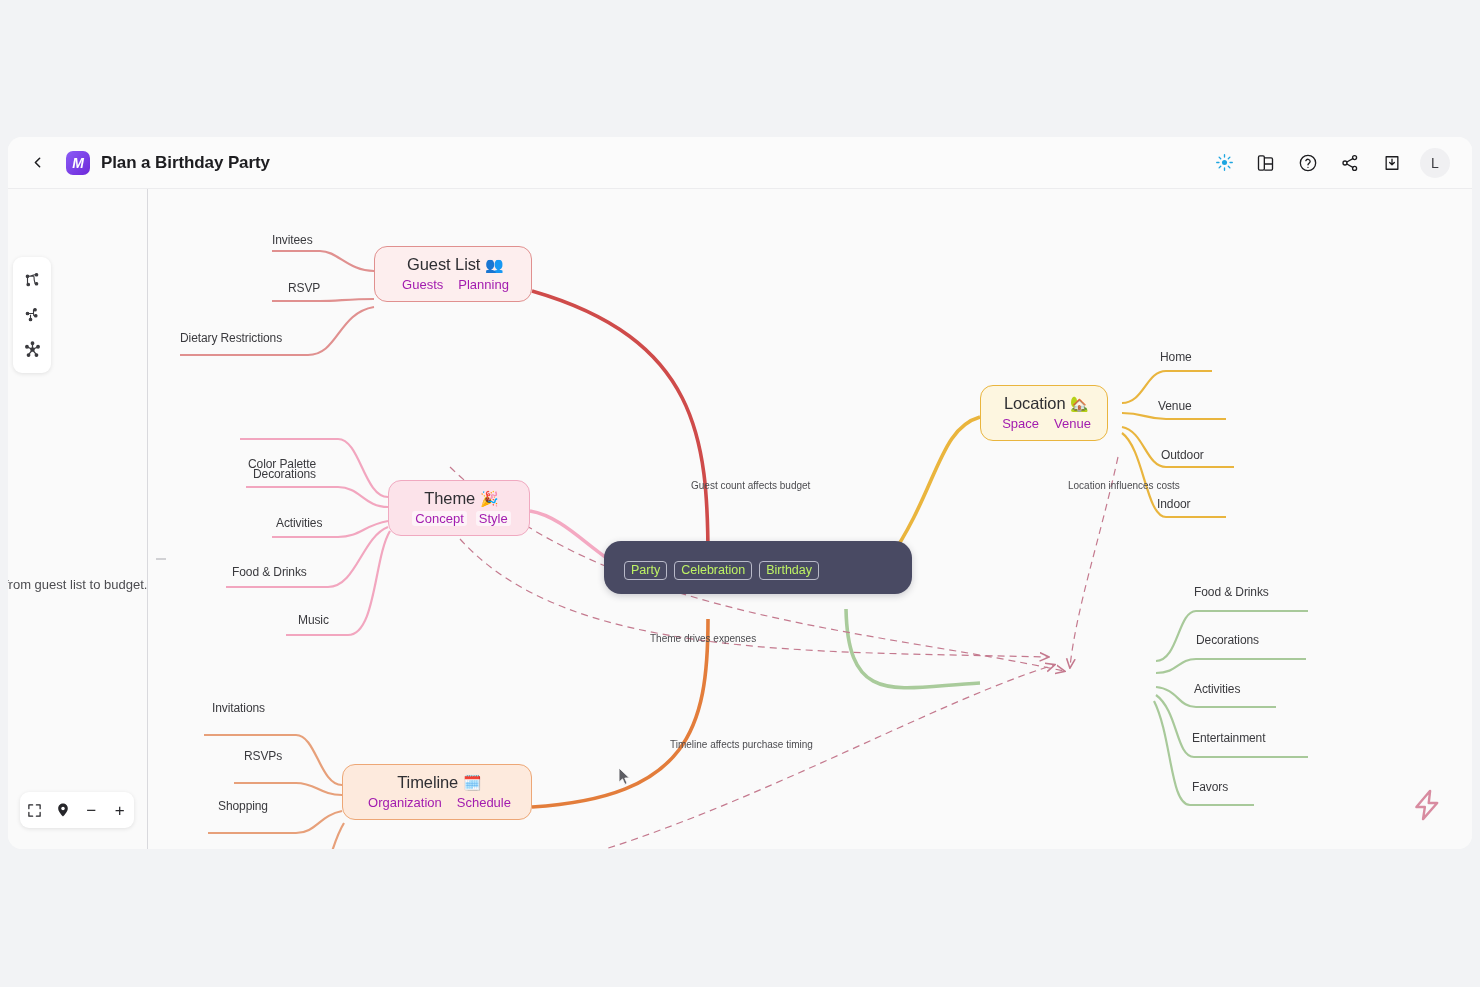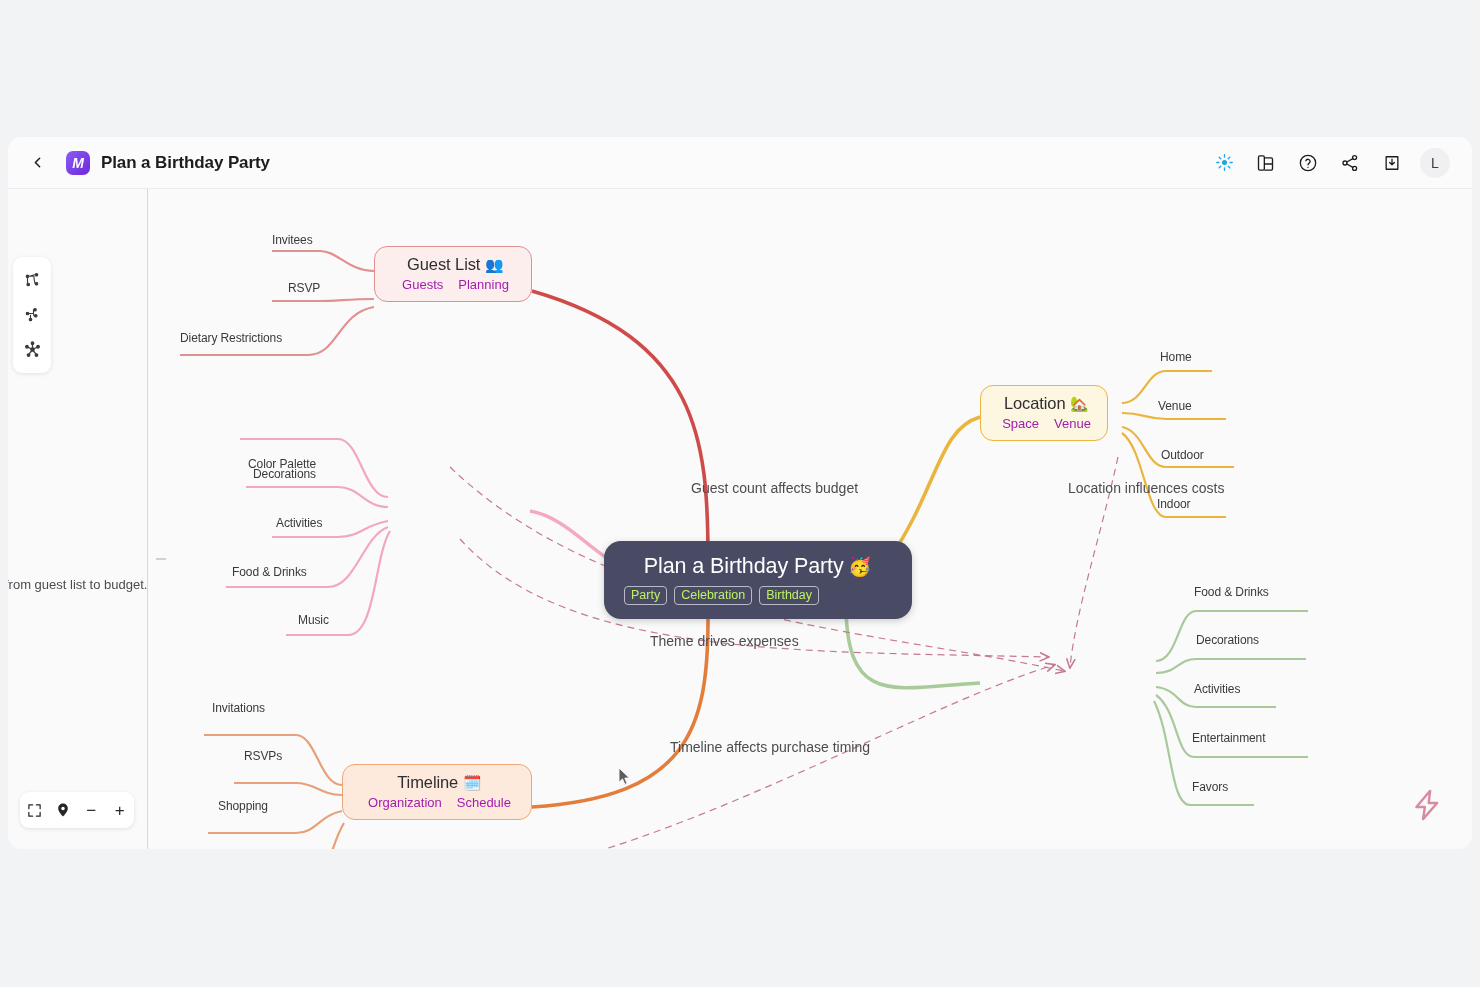--- a/index.html
+++ b/index.html
@@ -133,21 +133,21 @@
   #n-time   { left: 334px; top: 575px; width: 190px; background: #fdeadd; border: 1.6px solid #eda776; }
   #n-loc    { left: 972px; top: 196px; width: 128px; background: #fdf6e0; border: 1.6px solid #e9b53e; }
   #n-budget { left: 972px; top: 455px; width: 176px; background: #e9f4e4; border: 1.6px solid #a8c99a; }
   
   .leaf {
     position: absolute; font-size: 12px; color: #3a3a3e;
     white-space: nowrap; cursor: pointer; letter-spacing: -0.1px;
   }
   
   .rel {
-    position: absolute; font-size: 14px; color: #4c4c50;
+    position: absolute; font-size: 10px; color: #4c4c50;
     white-space: nowrap; letter-spacing: 0px;
   }
   .edge-text {
     position: absolute; font-size: 13px; color: #4c4c50; white-space: nowrap;
   }
   
   .cursor { position: absolute; left: 610px; top: 578px; z-index: 40; }
   .bolt { position: absolute; right: 28px; bottom: 20px; z-index: 25; }
 </style>
 </head>
@@ -368,20 +368,29 @@
     <div class="node" id="n-guest">
       <div class="node-title">
         <span>Guest List</span><span class="node-emoji">👥</span>
       </div>
       <div class="node-tags">
         <span>Guests</span>
         <span>Planning</span>
       </div>
     </div>
 
+    <div class="node" id="n-theme">
+      <div class="node-title">
+        <span>Theme</span><span class="node-emoji">🎉</span>
+      </div>
+      <div class="node-tags">
+        <span>Concept</span>
+        <span>Style</span>
+      </div>
+    </div>
 
     <div class="node" id="n-time">
       <div class="node-title">
         <span>Timeline</span><span class="node-emoji">🗓️</span>
       </div>
       <div class="node-tags">
         <span>Organization</span>
         <span>Schedule</span>
       </div>
     </div>
@@ -391,23 +400,20 @@
         <span>Location</span><span class="node-emoji">🏡</span>
       </div>
       <div class="node-tags">
         <span>Space</span>
         <span>Venue</span>
       </div>
     </div>
 
 
     <div class="node" id="n-root">
-      <div class="node-title">
-        <span>Plan a Birthday Party</span><span class="node-emoji">🥳</span>
-      </div>
       <div class="node-tags">
         <span>Party</span>
         <span>Celebration</span>
         <span>Birthday</span>
       </div>
     </div>
 
     <div class="cursor">
       <svg width="13" height="19" viewBox="0 0 13 19">
         <path d="M1 1 L1 15.2 L4.5 11.9 L6.9 17.4 L9.1 16.4 L6.8 11.1 L11.4 10.9 Z" fill="#5d5d63" stroke="#fafafa" stroke-width="0.9"></path>

